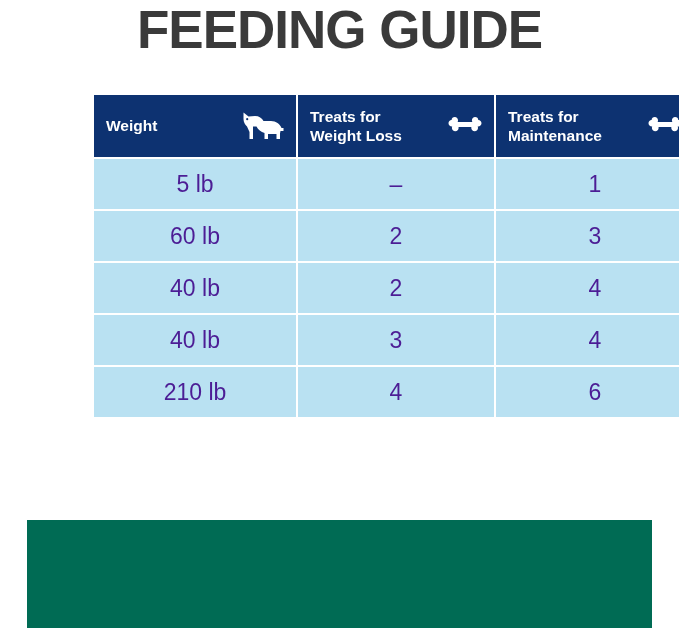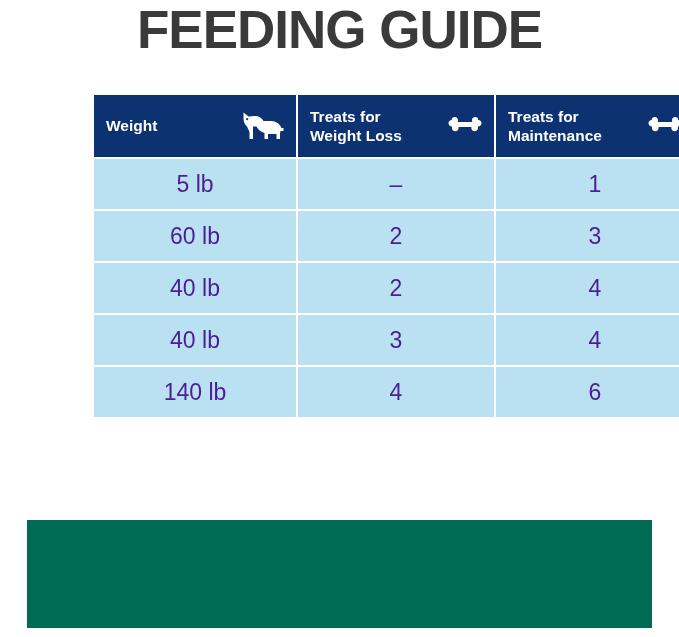--- a/index.html
+++ b/index.html
@@ -163,21 +163,21 @@
           <td class="weight-cell">40 lb</td>
           <td>2</td>
           <td>4</td>
         </tr>
         <tr>
           <td class="weight-cell">40 lb</td>
           <td>3</td>
           <td>4</td>
         </tr>
         <tr>
-          <td class="weight-cell">140 lb</td>
+          <td class="weight-cell">210 lb</td>
           <td>4</td>
           <td>6</td>
         </tr>
       </tbody>
     </table>
   </div>
 
 </div>
 
 </body></html>

